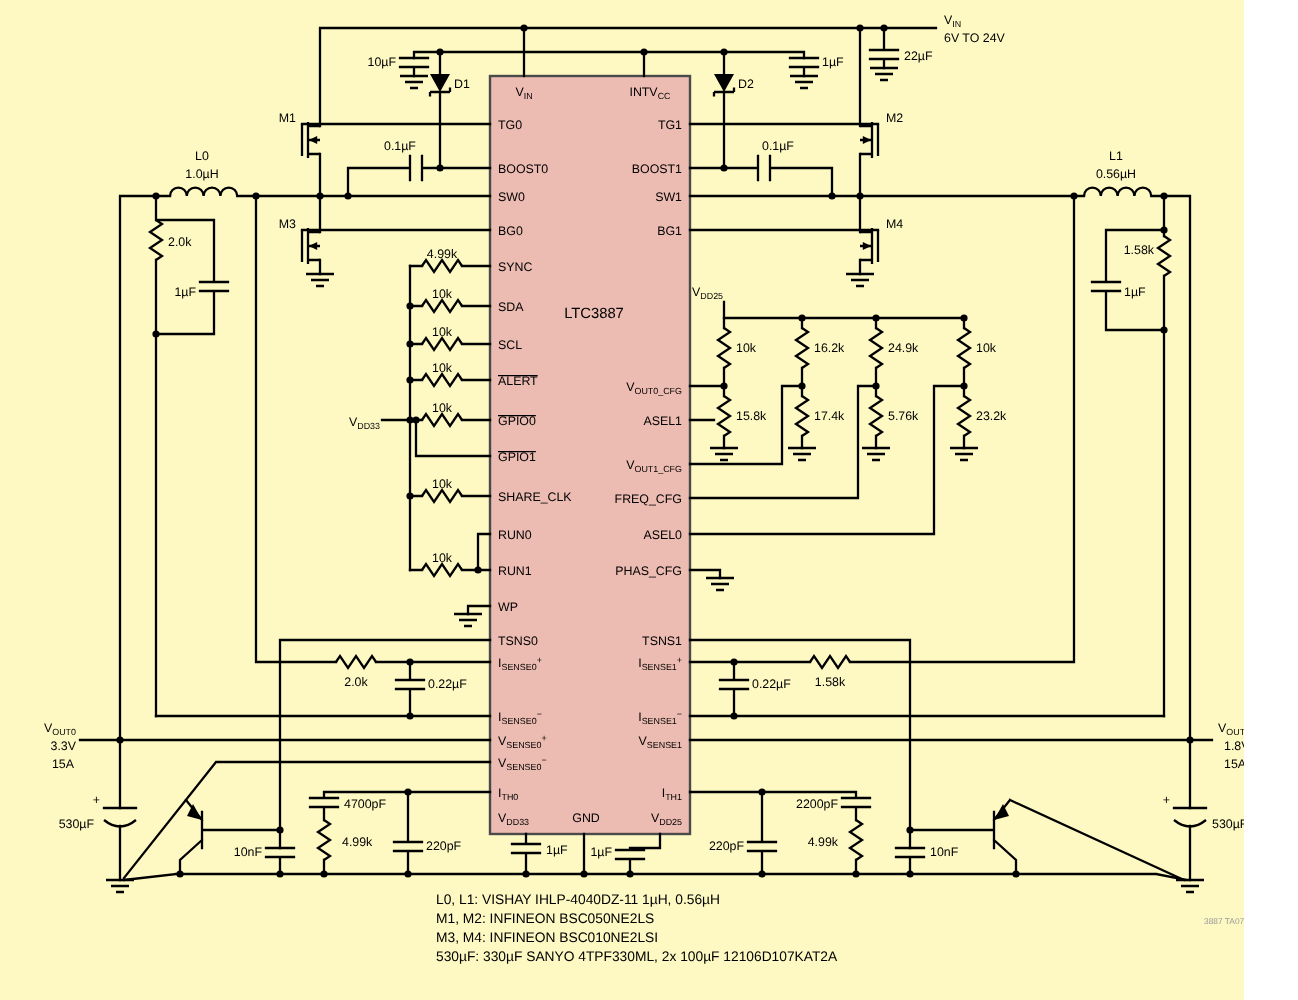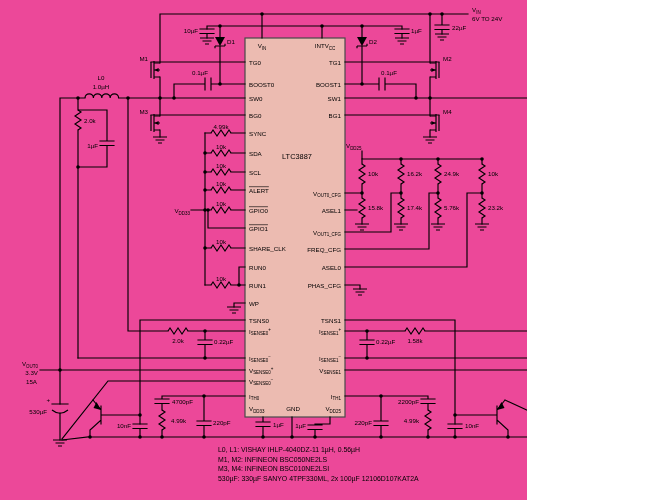--- a/index.html
+++ b/index.html
@@ -1,16 +1,16 @@
 <!DOCTYPE html>
 <html><head>
 <meta charset="utf-8">
 <style>
   html,body{margin:0;padding:0;background:#fff;}
-  .wrap{width:527px;height:500px;background:#ec4899;overflow:hidden;}
+  .wrap{width:622px;height:500px;background:#fef9c3;overflow:hidden;}
   svg{display:block;font-family:"Liberation Sans", sans-serif;}
   .w{stroke:#000;stroke-width:1.15;fill:none;stroke-linecap:square;}
   .sym{stroke:#000;stroke-width:1.15;fill:none;}
   .fill{fill:#000;stroke:none;}
   .chipbody{fill:#ecbbb1;stroke:#4a4a4a;stroke-width:1.2;}
   text{fill:#000;stroke:none;}
   .pin{font-size:6.2px;}
   .cmp{font-size:6.2px;}
   .part{font-size:7.4px;}
   .note{font-size:6.9px;}

